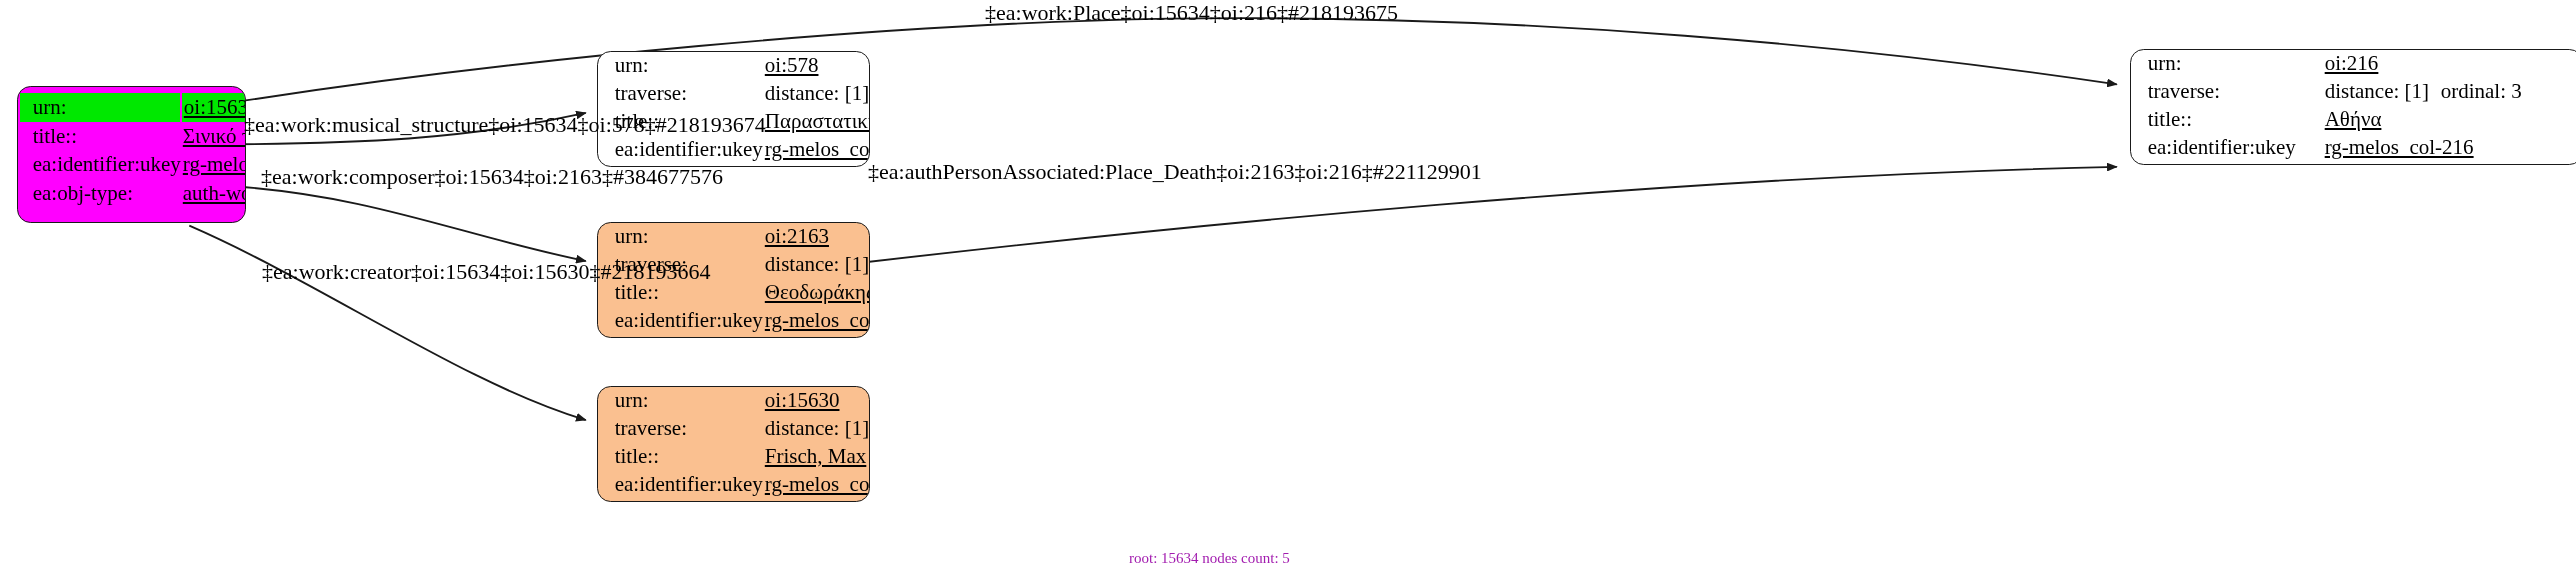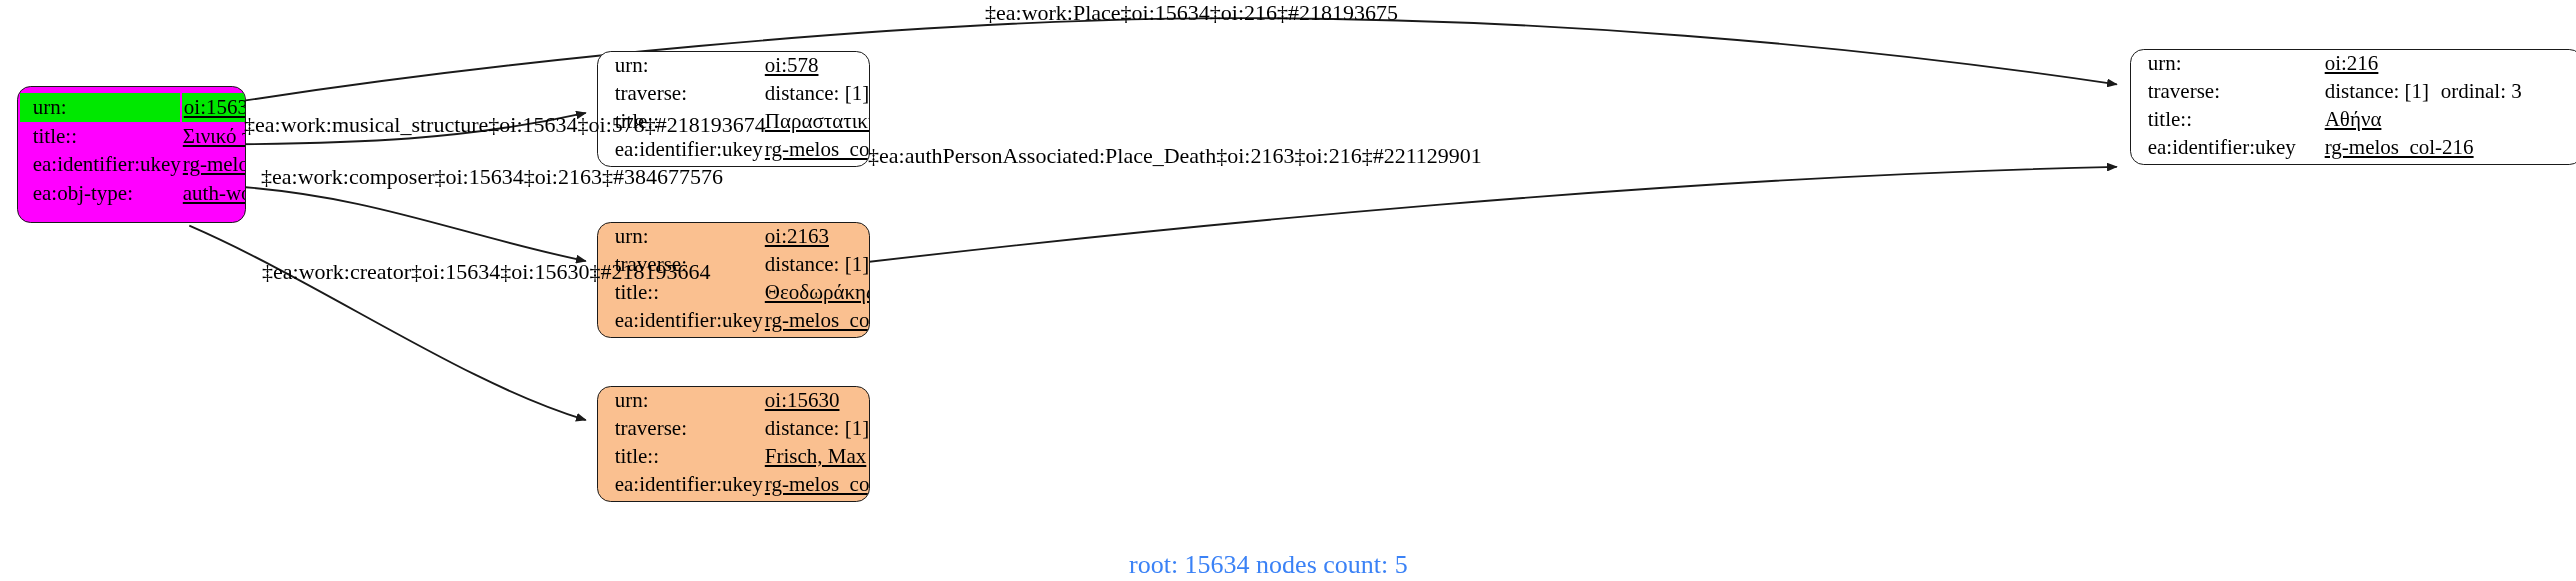--- a/index.html
+++ b/index.html
@@ -28,21 +28,21 @@
   .node.magenta .row.hdr .k{border-right:2.9px solid #ff00ff;}
   .node.magenta .rows{padding:0;}
   .node.magenta{padding:5.9px 3.9px 5.9px 2px;}
   .node.magenta .cell{padding-top:3.9px;padding-bottom:3.9px;}
 
   .node.white .rows,.node.orange .rows{padding:5.9px 0 5.9px 0;}
   .node.white .k,.node.orange .k{width:175px;padding-left:16.7px;}
 
   .elabel{position:absolute;font-size:22px;white-space:nowrap;color:#000;
           line-height:1;}
-  .caption{position:absolute;font-size:26px;white-space:nowrap;color:#3b82f6;}
+  .caption{position:absolute;font-size:15px;white-space:nowrap;color:#a21caf;}
 </style>
 </head>
 <body>
 
 <div id="canvas">
 
   <svg id="wires" viewBox="0 0 2623 592" xmlns="http://www.w3.org/2000/svg">
     <defs>
       <marker id="ah" markerWidth="11" markerHeight="9" refX="10" refY="4.5" orient="auto" markerUnits="userSpaceOnUse">
         <path d="M0,0 L11,4.5 L0,9 z" fill="#1a1a1a"></path>
@@ -179,18 +179,18 @@
   </div>
 
   <div class="elabel" style="left:985px;top:2px;">‡ea:work:Place‡oi:15634‡oi:216‡#218193675</div>
 
   <div class="elabel" style="left:244px;top:114px;">‡ea:work:musical_structure‡oi:15634‡oi:578‡#218193674</div>
 
   <div class="elabel" style="left:261px;top:166px;">‡ea:work:composer‡oi:15634‡oi:2163‡#384677576</div>
 
   <div class="elabel" style="left:262px;top:261px;">‡ea:work:creator‡oi:15634‡oi:15630‡#218193664</div>
 
-  <div class="elabel" style="left:868px;top:145px;">‡ea:authPersonAssociated:Place_Death‡oi:2163‡oi:216‡#221129901</div>
+  <div class="elabel" style="left:868px;top:161px;">‡ea:authPersonAssociated:Place_Death‡oi:2163‡oi:216‡#221129901</div>
 
   <div class="caption" style="left:1129px;top:550px;">root: 15634 nodes count: 5</div>
 
 </div>
 
 
 </body></html>

